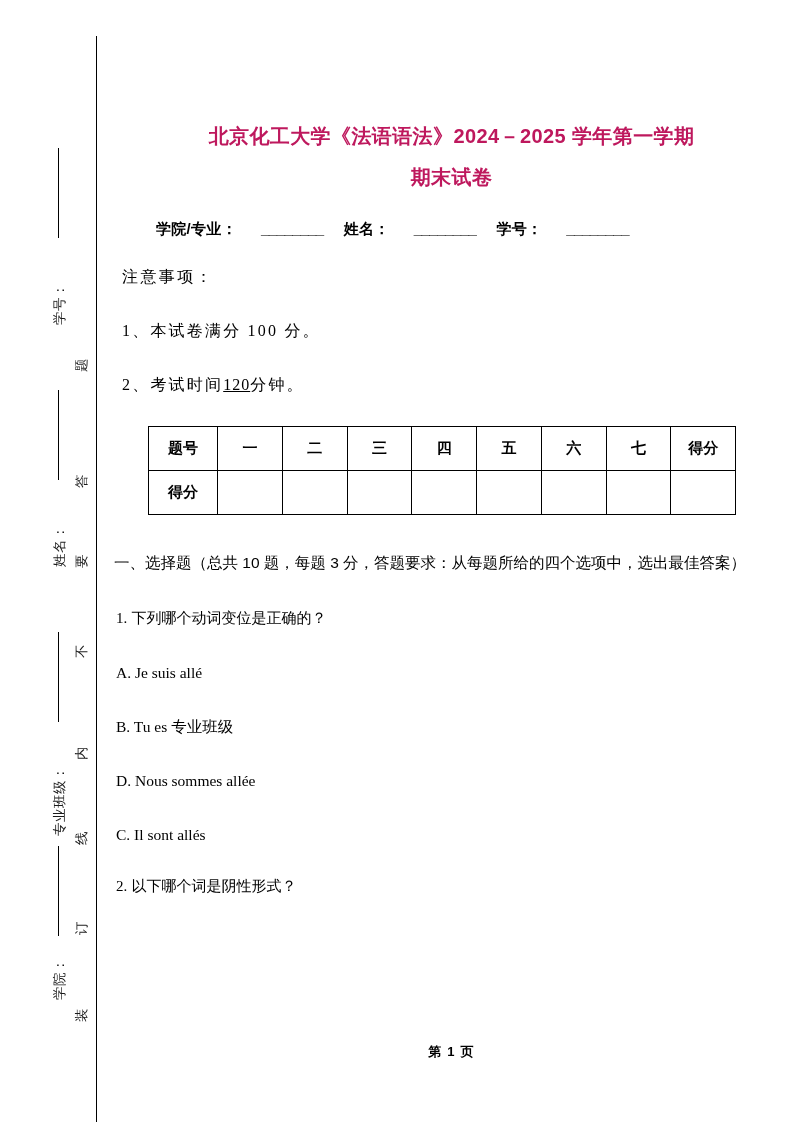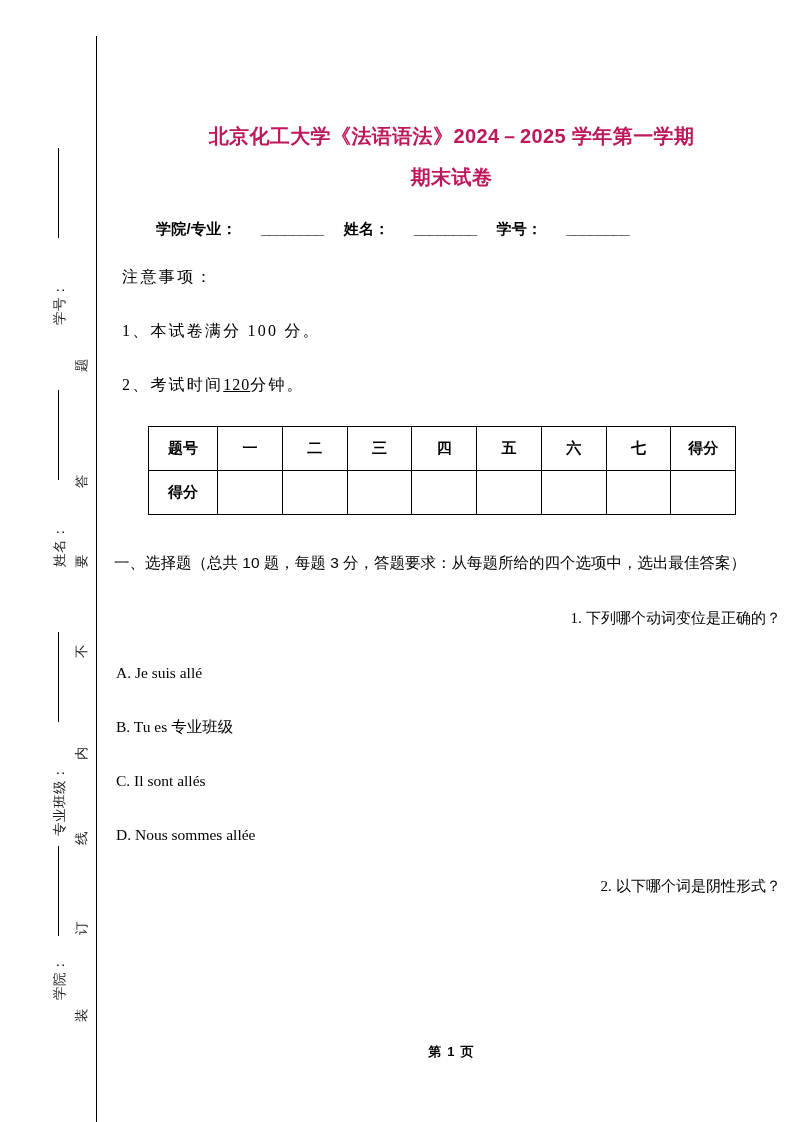--- a/index.html
+++ b/index.html
@@ -142,21 +142,20 @@
     line-height: 44px;
     text-align: justify;
     text-justify: inter-ideograph;
   }
   .question {
     margin: 22px 12px 0 0;
     padding-left: 6px;
     font-family: "Liberation Sans", "DejaVu Sans", sans-serif;
     font-size: 15px;
     line-height: 22px;
-    text-align: right;
   }
   .question .qnum {
     font-family: "Liberation Serif", "DejaVu Serif", serif;
   }
   .option {
     margin: 34px 0 0 0;
     padding-left: 6px;
     font-family: "Liberation Serif", "DejaVu Serif", serif;
     font-size: 15.5px;
     line-height: 20px;
@@ -256,22 +255,22 @@
 
     <p class="section-head">一、选择题（总共 10 题，每题 3 分，答题要求：从每题所给的四个选项中，选出最佳答案）</p>
 
     <p class="question">
       <span class="qnum">1.</span>
       <span>下列哪个动词变位是正确的？</span>
     </p>
 
     <p class="option">A. Je suis allé</p>
     <p class="option">B. Tu es 专业班级</p>
+    <p class="option">D. Nous sommes allée</p>
     <p class="option">C. Il sont allés</p>
-    <p class="option">D. Nous sommes allée</p>
 
     <p class="question" style="margin-top:30px;">
       <span class="qnum">2.</span>
       <span>以下哪个词是阴性形式？</span>
     </p>
 
   </div>
 
   <div class="page-footer">第 1 页</div>
 

